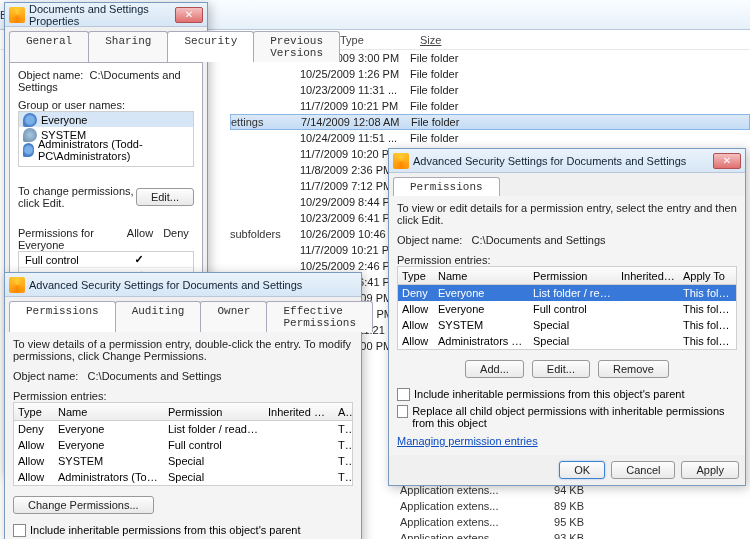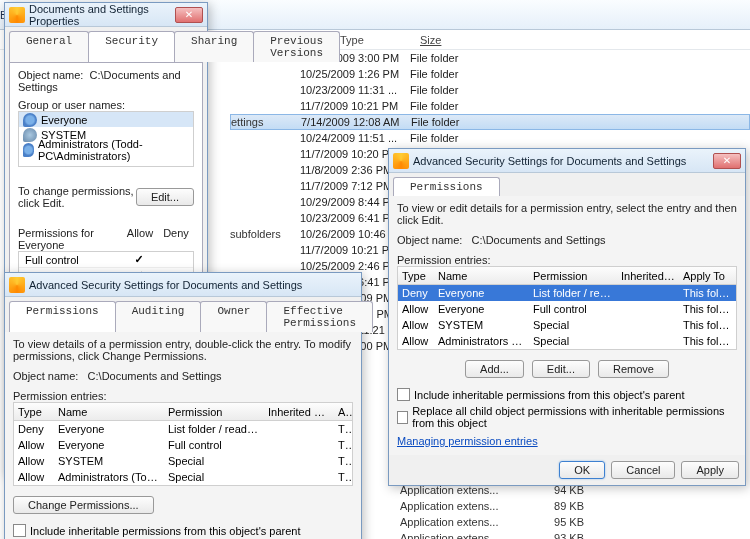--- a/index.html
+++ b/index.html
@@ -40,21 +40,21 @@
 .link{ color:#0a4bc0; text-decoration:underline; cursor:pointer;}
 .btnrow { display:flex; justify-content:flex-end; gap:6px; padding:6px; }
 
 .plist { border:1px solid #cfcfcf; background:#fff; }
 .plhdr { display:flex; background:linear-gradient(#fdfdfd,#ececec); border-bottom:1px solid #d0d0d0; height:18px; align-items:center;}
 .plhdr>div,.plrow>div{ padding:0 4px; overflow:hidden; white-space:nowrap; text-overflow:ellipsis;}
 .c-type{width:40px;} .c-name{width:110px;} .c-perm{width:100px;} .c-inh{width:70px;} .c-apply{flex:1;}
 .plrow { display:flex; height:16px; align-items:center;}
 .plrow.sel{ background:#3878d8; color:#fff;}
 .cbx{ width:13px;height:13px; border:1px solid #888; background:#fff; display:inline-block; vertical-align:middle; margin-right:4px;}
-label.chk{ display:flex; align-items:center; margin:4px 0;}
+label.chk{ display:flex; margin:4px 0;}
 
 
 #win-props { left:4px; top:2px; width:204px; }
 #win-adv1 { left:4px; top:272px; width:358px; }
 #win-adv2 { left:388px; top:148px; width:358px; }
 
 
 #win-adv2 .c-type{width:36px;} #win-adv2 .c-name{width:95px;} #win-adv2 .c-perm{width:88px;} #win-adv2 .c-inh{width:62px;}
 </style>
 </head>
@@ -249,22 +249,22 @@
 </div>
 
 <div class="win" id="win-props">
   <div class="titlebar">
     <span class="ticon"></span>
     <span class="ttext">Documents and Settings Properties</span>
     <span class="wbtn">✕</span>
   </div>
   <div class="tabs">
     <div class="tab">General</div>
+    <div class="tab">Sharing</div>
     <div class="tab active">Security</div>
-    <div class="tab">Sharing</div>
     <div class="tab">Previous Versions</div>
   </div>
   <div class="panel">
     <div class="small"><span>Object name:</span>&nbsp;&nbsp;<span>C:\Documents and Settings</span></div>
     <div class="small" style="margin-top:6px">Group or user names:</div>
     <div class="groupbox">
       <div class="grow sel">
           <span class="gicon"></span>
           <span>Everyone</span>
         </div>

